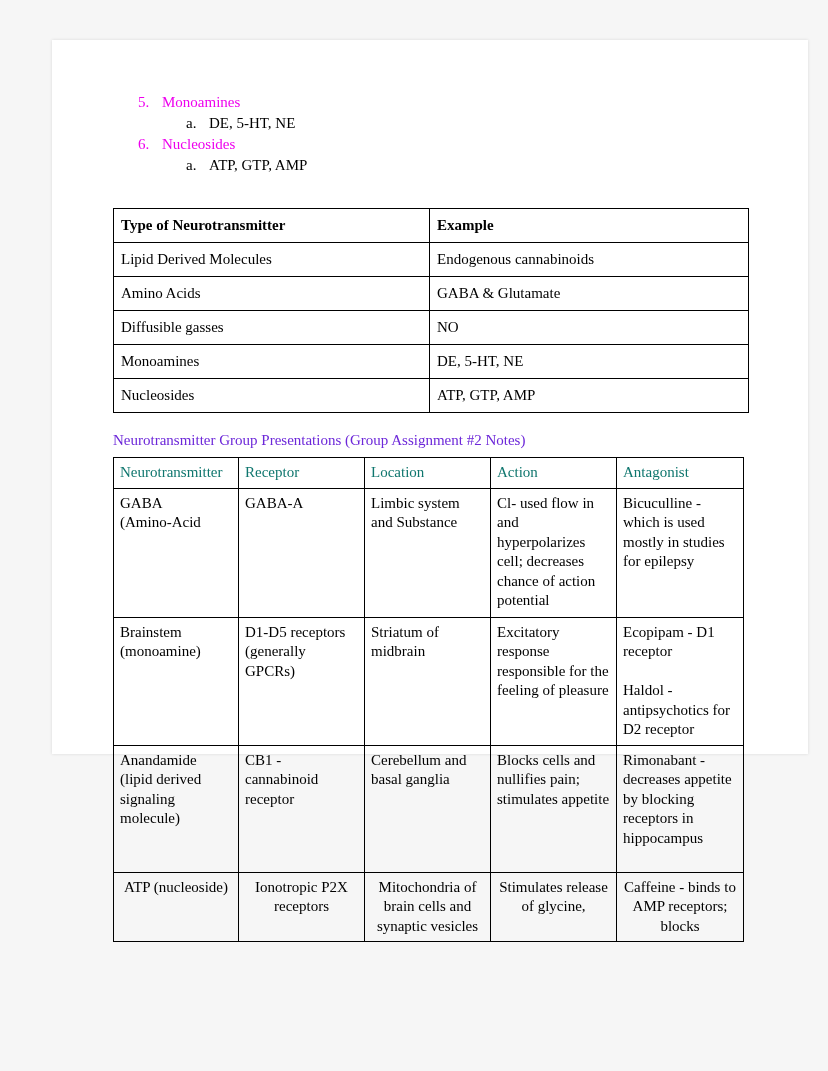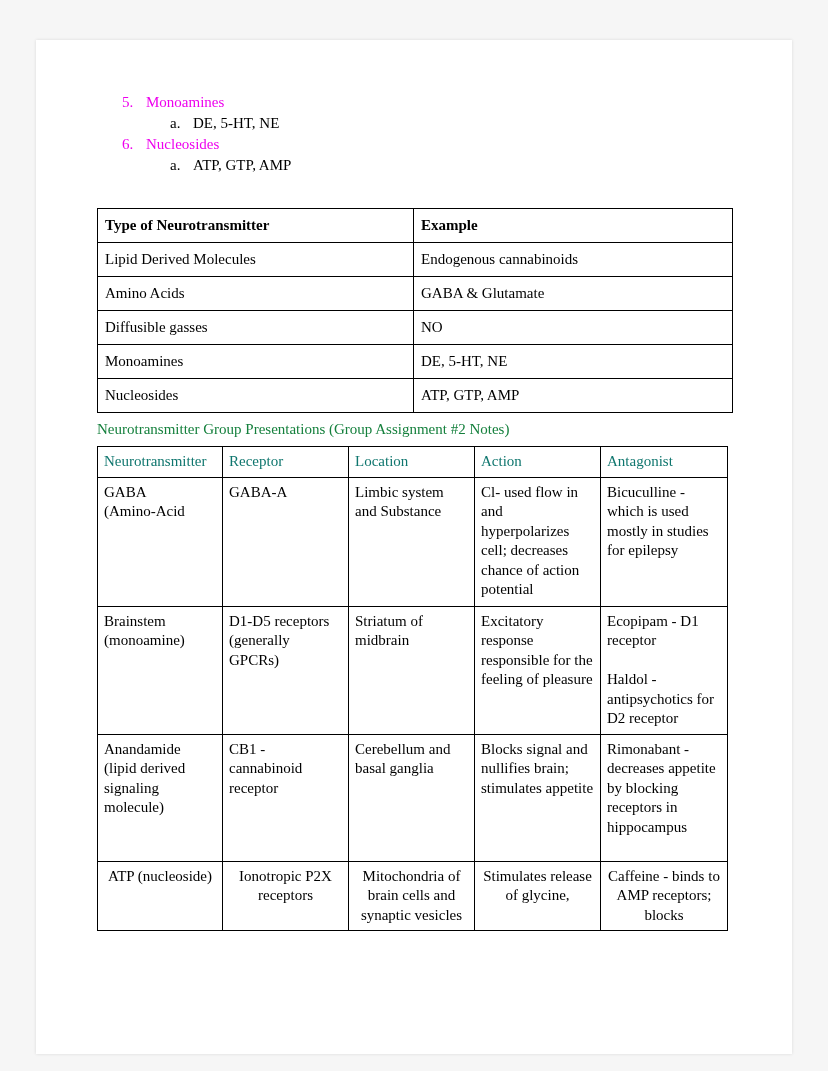--- a/index.html
+++ b/index.html
@@ -3,40 +3,40 @@
 <meta charset="utf-8">
 <style>
   * { margin:0; padding:0; box-sizing:border-box; }
   html,body { width:828px; height:1071px; overflow:hidden; }
   body {
     background:#f6f6f6;
     font-family:"Liberation Serif","DejaVu Serif",serif;
     color:#000;
   }
   .page {
-    position:absolute; left:36px; top:40px;
-    width:756px; height:1014px;
+    position:absolute; left:52px; top:40px;
+    width:756px; height:714px;
     background:#ffffff;
     box-shadow:0 0 3px rgba(0,0,0,0.12);
   }
   .outline { margin:52px 0 0 86px; font-size:15px; line-height:21px; }
   .oline .m { display:inline-block; width:24px; }
   .oline.sub { padding-left:48px; }
   .oline.sub .m { width:23px; }
   .magenta { color:#ee00ee; }
 
   table { border-collapse:collapse; table-layout:fixed; font-size:15px; }
   .t1 { margin:32px 0 0 61px; width:635px;font-family:Liberation Serif, serif; }
   .t1 th, .t1 td {
     border:1px solid #000; height:34px; padding:2px 7px;
     vertical-align:middle; text-align:left; overflow:hidden;
   }
   .t1 th { font-weight:bold; }
 
-  .section-title { margin:6px 0 0 61px; font-size:15px; line-height:20px; color:#15803d; }
+  .section-title { margin:17px 0 0 61px; font-size:15px; line-height:20px; color:#6d28d9; }
 
   .t2 { margin:7px 0 0 61px; width:631px; }
   .t2 th, .t2 td {
     border:1px solid #000; padding:5px 6px;
     text-align:left; vertical-align:top; line-height:19.5px; overflow:hidden;
   }
   .t2 th { color:#0f766e; font-weight:normal; height:30px; vertical-align:middle; }
   .t2 td { white-space:pre-line; }
   .t2 tr.r1 td { height:129px; }
   .t2 tr.r2 td { height:128px; }
@@ -128,21 +128,21 @@
       <td>Striatum of midbrain</td>
       <td>Excitatory response responsible for the feeling of pleasure</td>
       <td>Ecopipam - D1 receptor
 
 Haldol - antipsychotics for D2 receptor</td>
     </tr>
     <tr class="r3">
       <td>Anandamide (lipid derived signaling molecule)</td>
       <td>CB1 - cannabinoid receptor</td>
       <td>Cerebellum and basal ganglia</td>
-      <td>Blocks signal and nullifies brain; stimulates appetite</td>
+      <td>Blocks cells and nullifies pain; stimulates appetite</td>
       <td>Rimonabant - decreases appetite by blocking receptors in hippocampus</td>
     </tr>
     <tr class="r4">
       <td>ATP (nucleoside)</td>
       <td>Ionotropic P2X receptors</td>
       <td>Mitochondria of brain cells and synaptic vesicles</td>
       <td>Stimulates release of glycine,</td>
       <td>Caffeine - binds to AMP receptors; blocks</td>
     </tr>
   </tbody>

